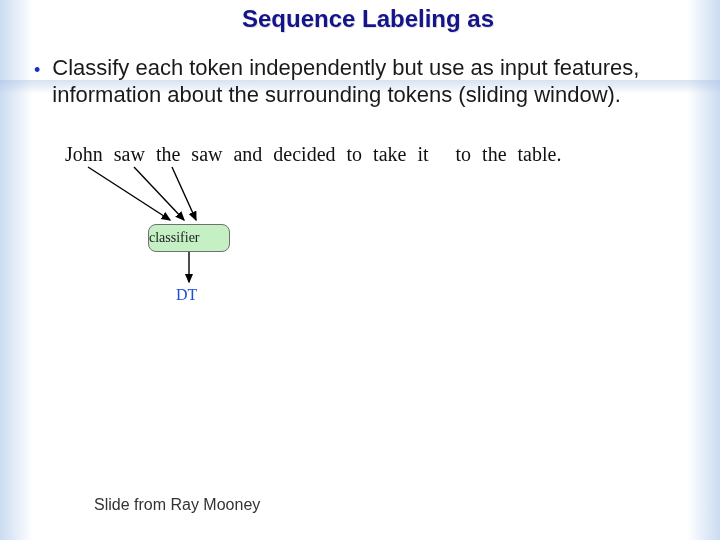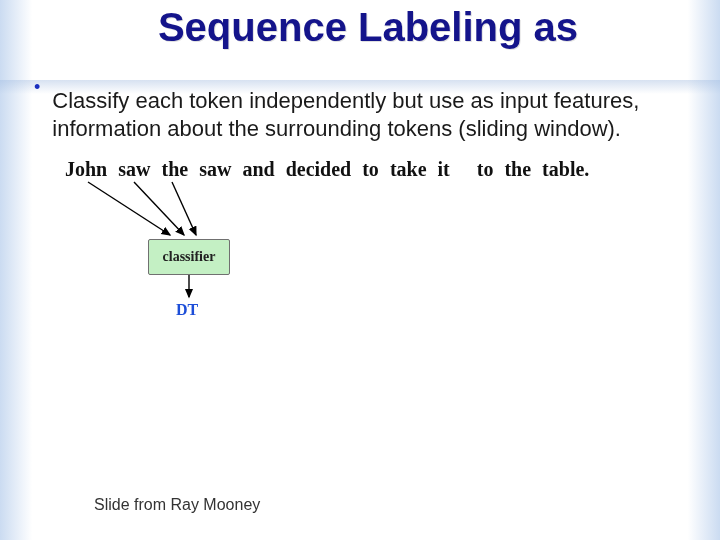--- a/index.html
+++ b/index.html
@@ -23,21 +23,21 @@
     background: linear-gradient(to right, rgba(160,190,230,0.55), rgba(255,255,255,0) 90%);
   }
   body::after {
     right: 0;
     background: linear-gradient(to left, rgba(160,190,230,0.55), rgba(255,255,255,0) 90%);
   }
   .title {
     text-align: center;
     color: #14148b;
     font-weight: 700;
-    font-size: 40px;
+    font-size: 24px;
     line-height: 1.08;
     padding: 6px 30px 0 46px;
     font-family: "Trebuchet MS", Verdana, sans-serif;
     text-shadow: 1px 1px 0 rgba(0,0,0,0.12);
     position: relative;
     z-index: 2;
   }
   .title-underband {
     position: absolute;
     left: 0; right: 0;
@@ -60,28 +60,26 @@
     color: #1a2fbf;
     font-size: 18px;
     line-height: 28px;
     padding-top: 2px;
   }
   .bullet-text {
     color: #1a1a1a;
     font-size: 22px;
     line-height: 1.25;
     font-family: Verdana, Geneva, sans-serif;
-    margin-top: 16px;
   }
   .diagram {
     position: relative;
-    margin-top: 16px;
+    margin-top: 34px;
     height: 230px;
     z-index: 2;
-    font-weight: bold;
   }
   .tokens {
     position: absolute;
     top: 0;
     left: 65px;
     white-space: nowrap;
     font-family: "Times New Roman", Times, serif;
     font-size: 20px;
     color: #111;
   }
@@ -92,30 +90,29 @@
     position: absolute;
     left: 0; top: 0;
     width: 720px; height: 230px;
     pointer-events: none;
   }
   .classifier-box {
     position: absolute;
     left: 148px;
     top: 81px;
     width: 82px;
-    height: 36px;
+    height: 28px;
     background: #c4f0c4;
     border: 1px solid #707070;
-    border-radius: 2px;
+    border-radius: 8px;
     font-family: "Times New Roman", Times, serif;
     font-size: 14px;
     color: #222;
     display: flex;
     align-items: center;
-    justify-content: center;
     z-index: 2;
   }
   .output-label {
     position: absolute;
     left: 176px;
     top: 143px;
     font-family: "Times New Roman", Times, serif;
     font-size: 16px;
     color: #1d4ed8;
   }

